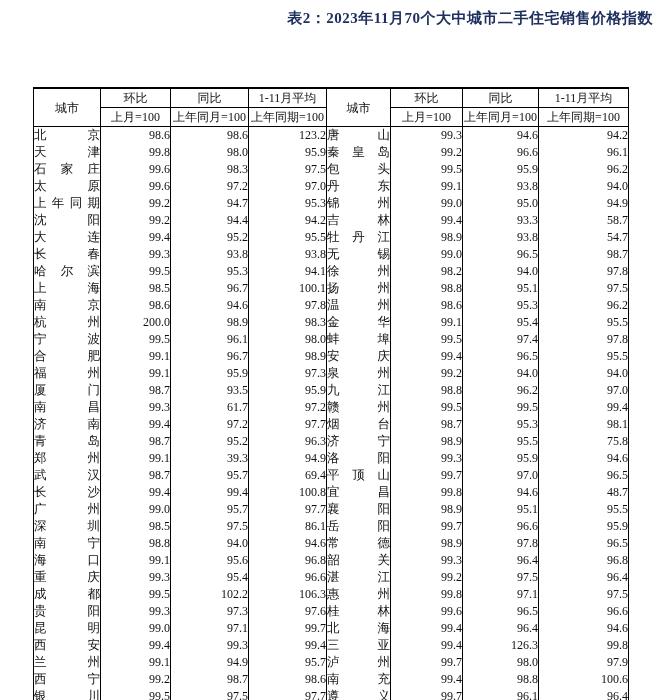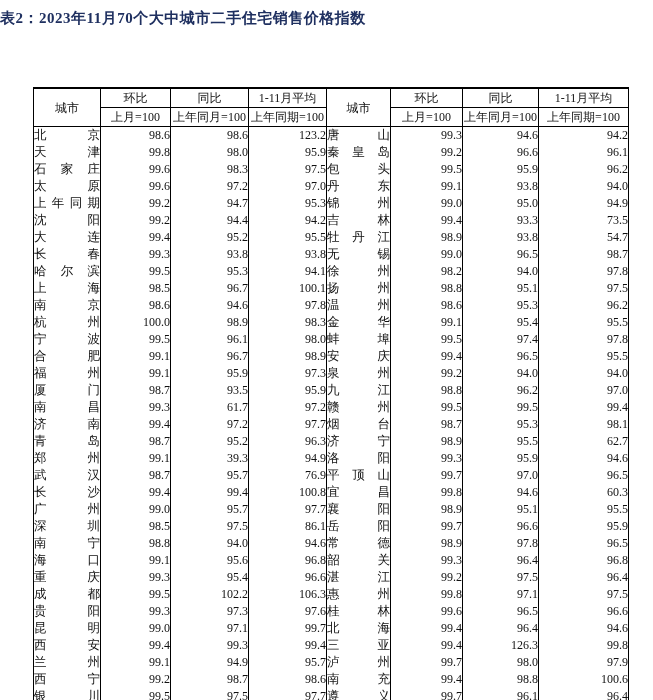--- a/index.html
+++ b/index.html
@@ -9,21 +9,21 @@
   }
   html,body{margin:0;padding:0;}
   body{
     width:653px;height:700px;background:#ffffff;position:relative;
     font-family:"Liberation Serif","DejaVu Serif",serif;
     color:var(--text-color);
     -webkit-font-smoothing:antialiased;
   }
   .title{
     position:absolute;top:9px;left:0;width:653px;
-    text-align:left;font-size:15px;font-weight:bold;
+    text-align:right;font-size:15px;font-weight:bold;
     color:var(--title-color);letter-spacing:0.5px;margin:0;
   }
   table.idx{
     position:absolute;left:33px;top:57px;
     border-collapse:collapse;table-layout:fixed;
     border-top:2.5px solid var(--border-color);
     border-bottom:2.5px solid var(--border-color);
     border-left:1px solid var(--border-color);
     border-right:1px solid var(--border-color);
     font-size:12px;
@@ -142,21 +142,21 @@
         <td class="num">94.9</td>
       </tr>
       <tr>
         <td class="city">沈阳</td>
         <td class="num">99.2</td>
         <td class="num">94.4</td>
         <td class="num">94.2</td>
         <td class="city">吉林</td>
         <td class="num">99.4</td>
         <td class="num">93.3</td>
-        <td class="num">73.5</td>
+        <td class="num">58.7</td>
       </tr>
       <tr>
         <td class="city">大连</td>
         <td class="num">99.4</td>
         <td class="num">95.2</td>
         <td class="num">95.5</td>
         <td class="city">牡丹江</td>
         <td class="num">98.9</td>
         <td class="num">93.8</td>
         <td class="num">54.7</td>
@@ -196,21 +196,21 @@
         <td class="num">98.6</td>
         <td class="num">94.6</td>
         <td class="num">97.8</td>
         <td class="city">温州</td>
         <td class="num">98.6</td>
         <td class="num">95.3</td>
         <td class="num">96.2</td>
       </tr>
       <tr>
         <td class="city">杭州</td>
-        <td class="num">100.0</td>
+        <td class="num">200.0</td>
         <td class="num">98.9</td>
         <td class="num">98.3</td>
         <td class="city">金华</td>
         <td class="num">99.1</td>
         <td class="num">95.4</td>
         <td class="num">95.5</td>
       </tr>
       <tr>
         <td class="city">宁波</td>
         <td class="num">99.5</td>
@@ -272,51 +272,51 @@
         <td class="num">98.1</td>
       </tr>
       <tr>
         <td class="city">青岛</td>
         <td class="num">98.7</td>
         <td class="num">95.2</td>
         <td class="num">96.3</td>
         <td class="city">济宁</td>
         <td class="num">98.9</td>
         <td class="num">95.5</td>
-        <td class="num">62.7</td>
+        <td class="num">75.8</td>
       </tr>
       <tr>
         <td class="city">郑州</td>
         <td class="num">99.1</td>
         <td class="num">39.3</td>
         <td class="num">94.9</td>
         <td class="city">洛阳</td>
         <td class="num">99.3</td>
         <td class="num">95.9</td>
         <td class="num">94.6</td>
       </tr>
       <tr>
         <td class="city">武汉</td>
         <td class="num">98.7</td>
         <td class="num">95.7</td>
-        <td class="num">76.9</td>
+        <td class="num">69.4</td>
         <td class="city">平顶山</td>
         <td class="num">99.7</td>
         <td class="num">97.0</td>
         <td class="num">96.5</td>
       </tr>
       <tr>
         <td class="city">长沙</td>
         <td class="num">99.4</td>
         <td class="num">99.4</td>
         <td class="num">100.8</td>
         <td class="city">宜昌</td>
         <td class="num">99.8</td>
         <td class="num">94.6</td>
-        <td class="num">60.3</td>
+        <td class="num">48.7</td>
       </tr>
       <tr>
         <td class="city">广州</td>
         <td class="num">99.0</td>
         <td class="num">95.7</td>
         <td class="num">97.7</td>
         <td class="city">襄阳</td>
         <td class="num">98.9</td>
         <td class="num">95.1</td>
         <td class="num">95.5</td>

